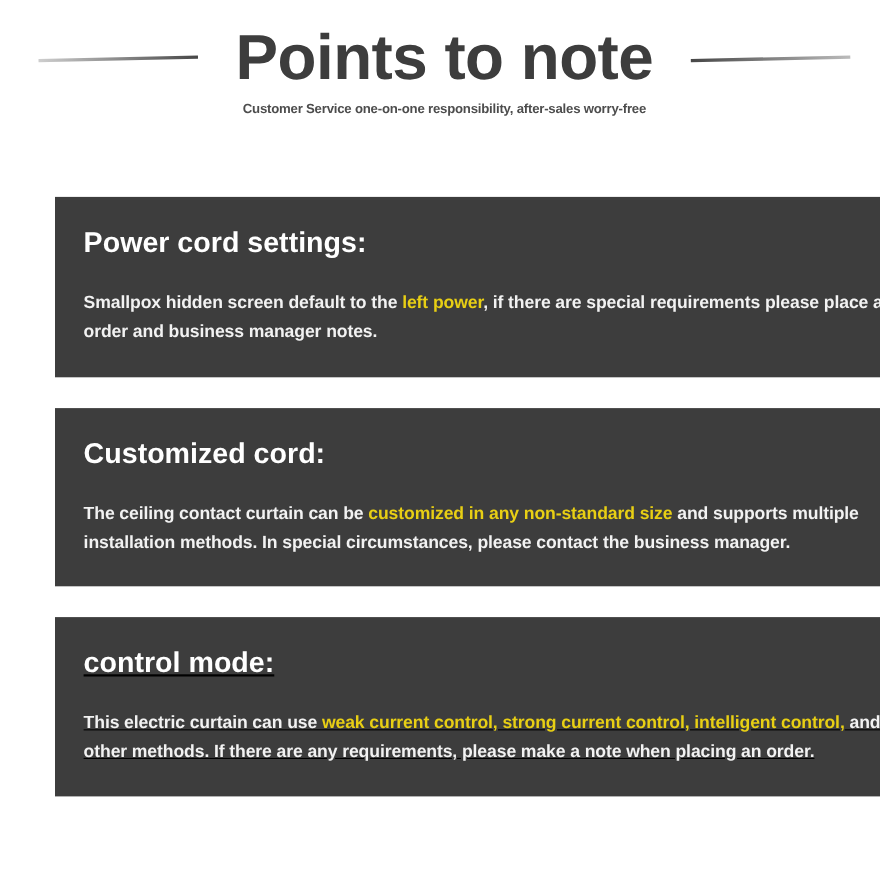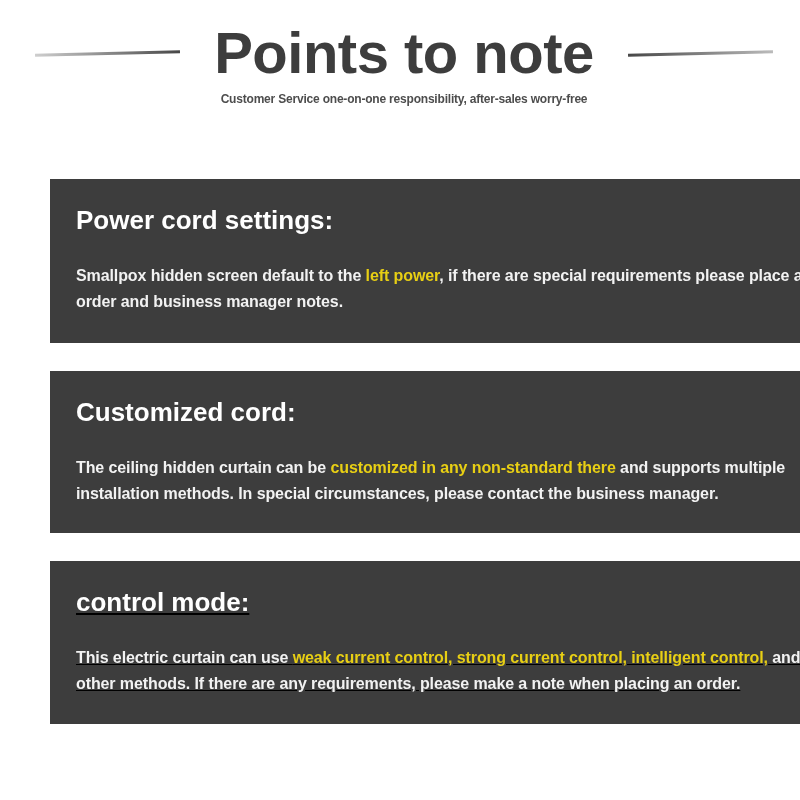--- a/index.html
+++ b/index.html
@@ -107,21 +107,21 @@
     <p class="subtitle">Customer Service one-on-one responsibility, after-sales worry-free</p>
   </div>
 
   <section class="box box-1">
     <h2 class="box-heading">Power cord settings:</h2>
     <p class="box-body"><span>Smallpox hidden screen default to the </span><span class="hl">left power</span><span>, if there are special requirements please place an order and business manager notes.</span></p>
   </section>
 
   <section class="box box-2">
     <h2 class="box-heading">Customized cord:</h2>
-    <p class="box-body"><span>The ceiling hidden curtain can be </span><span class="hl">customized in any non-standard there</span><span> and supports multiple installation methods. In special circumstances, please contact the business manager.</span></p>
+    <p class="box-body"><span>The ceiling contact curtain can be </span><span class="hl">customized in any non-standard size</span><span> and supports multiple installation methods. In special circumstances, please contact the business manager.</span></p>
   </section>
 
   <section class="box box-3">
     <h2 class="box-heading">control mode:</h2>
     <p class="box-body"><span>This electric curtain can use </span><span class="hl">weak current control, strong current control, intelligent control,</span><span> and other methods. If there are any requirements, please make a note when placing an order.</span></p>
   </section>
 
 </div>
 
 </body></html>

